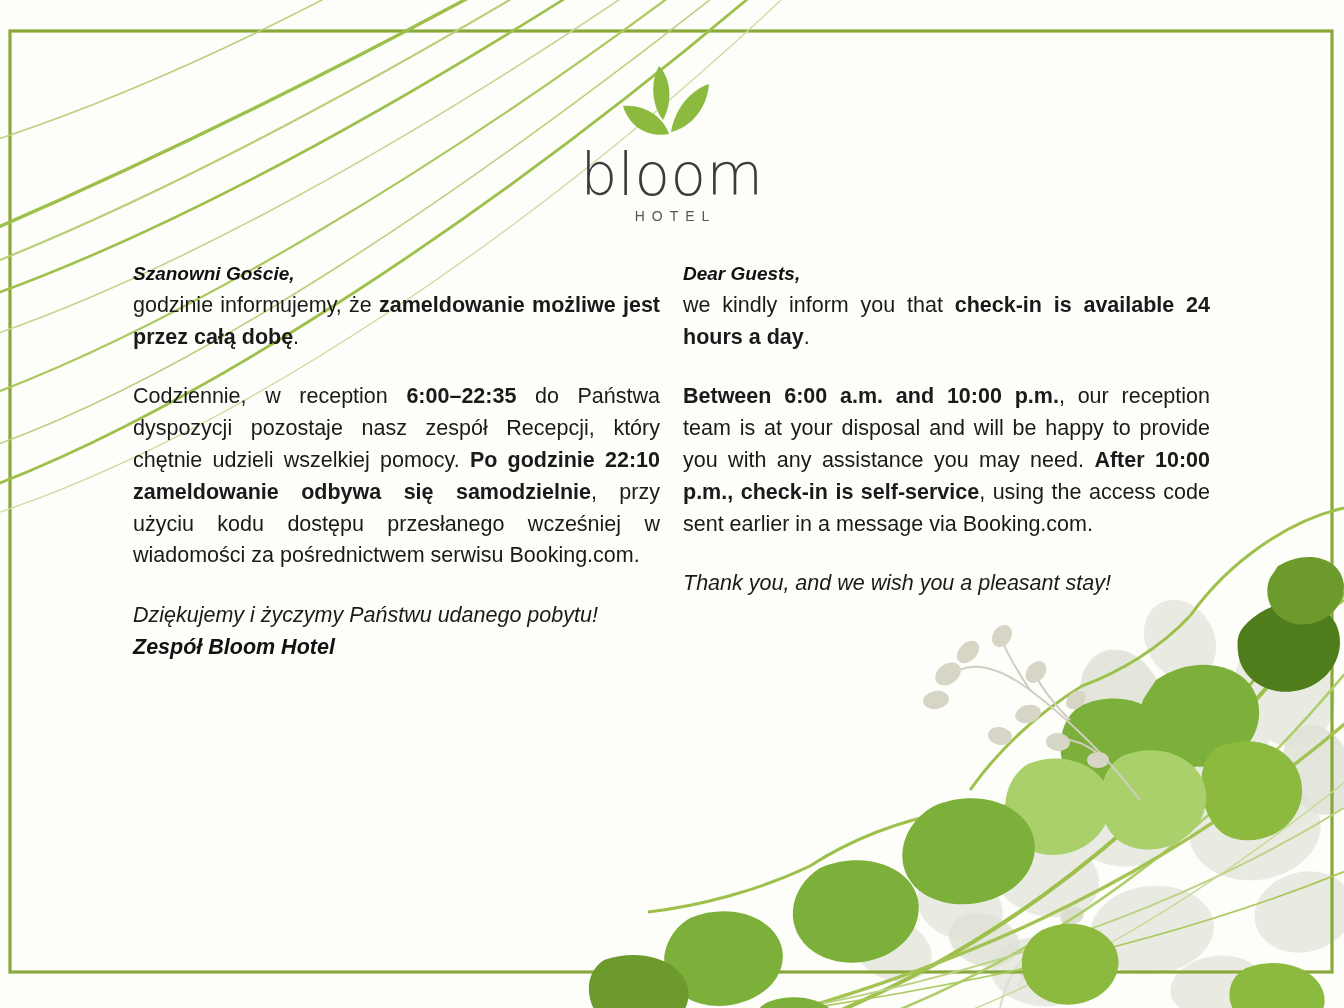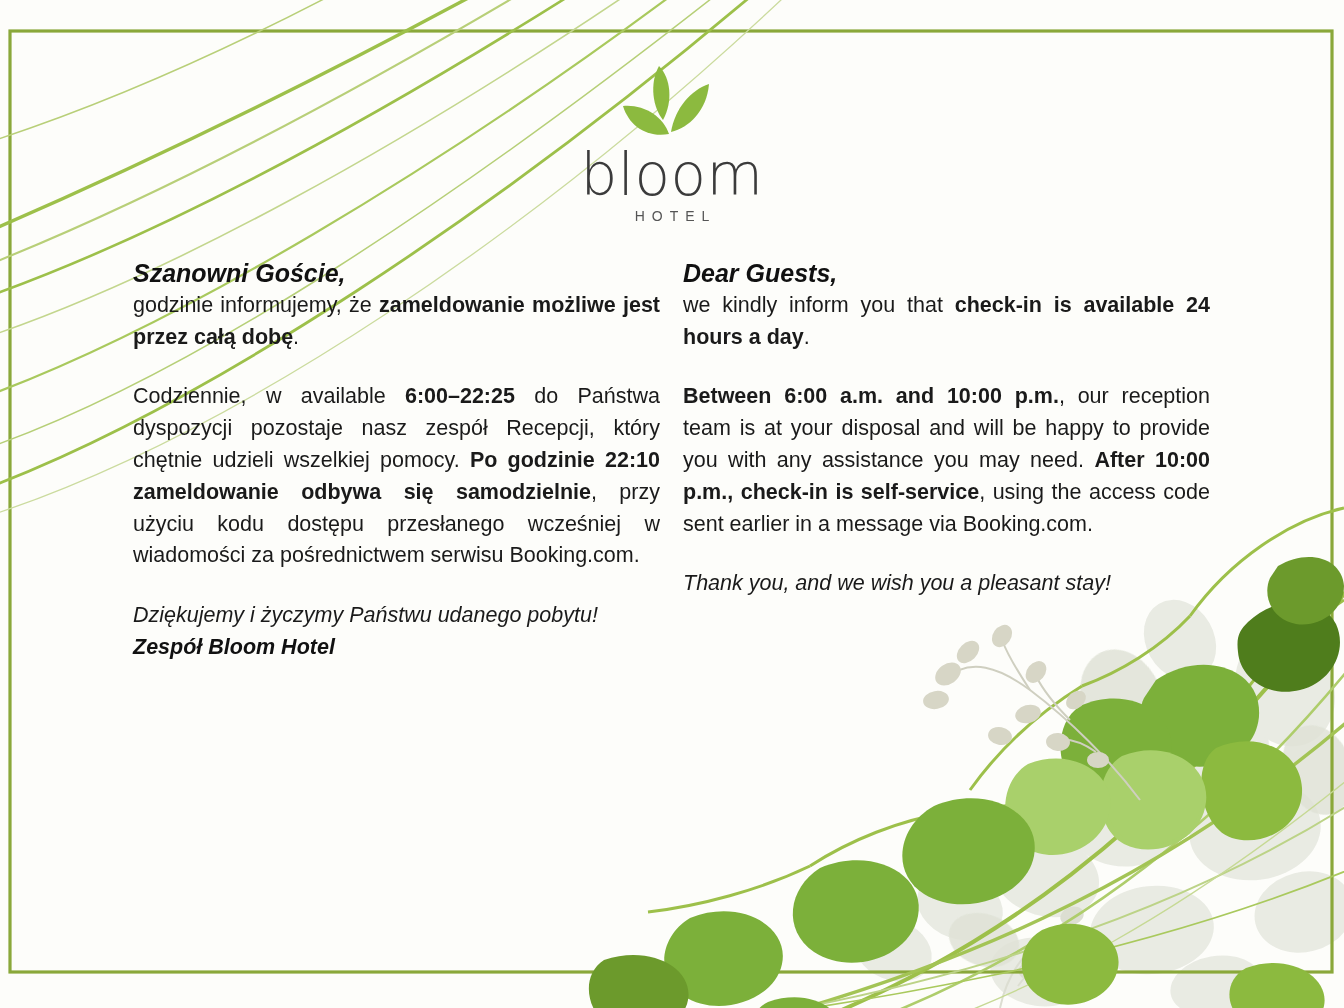--- a/index.html
+++ b/index.html
@@ -72,21 +72,21 @@
     line-height:31.8px;
     color:#1a1a1a;
     text-align:justify;
     text-justify:inter-word;
     margin-bottom:28px;
   }
   .para b { font-weight:700; }
   .greeting {
     font-weight:700;
     font-style:italic;
-    font-size:25px;
+    font-size:19px;
     line-height:31.8px;
     color:#111;
     text-align:left;
   }
   .sign-it {
     font-style:italic;
     font-size:21.5px;
     line-height:31.8px;
     color:#1a1a1a;
     text-align:left;
@@ -225,21 +225,21 @@
     </svg>
     <div id="logo-word">bloom</div>
     <div id="logo-sub">HOTEL</div>
   </div>
 
   <div id="columns">
 
     <div class="column">
       <div class="greeting">Szanowni Goście,</div>
       <p class="para"><span>godzinie informujemy, że </span><b>zameldowanie możliwe jest przez całą dobę</b><span>.</span></p>
-      <p class="para"><span>Codziennie, w available </span><b>6:00–22:25</b><span> do Państwa dyspozycji pozostaje nasz zespół Recepcji, który chętnie udzieli wszelkiej pomocy. </span><b>Po godzinie 22:10 zameldowanie odbywa się samodzielnie</b><span>, przy użyciu kodu dostępu przesłanego wcześniej w wiadomości za pośrednictwem serwisu Booking.com.</span></p>
+      <p class="para"><span>Codziennie, w reception </span><b>6:00–22:35</b><span> do Państwa dyspozycji pozostaje nasz zespół Recepcji, który chętnie udzieli wszelkiej pomocy. </span><b>Po godzinie 22:10 zameldowanie odbywa się samodzielnie</b><span>, przy użyciu kodu dostępu przesłanego wcześniej w wiadomości za pośrednictwem serwisu Booking.com.</span></p>
       <div class="sign-it">Dziękujemy i życzymy Państwu udanego pobytu!</div>
       <div class="sign-bold">Zespół Bloom Hotel</div>
     </div>
 
     <div class="column">
       <div class="greeting">Dear Guests,</div>
       <p class="para"><span>we kindly inform you that </span><b>check-in is available 24 hours a day</b><span>.</span></p>
       <p class="para"><b>Between 6:00 a.m. and 10:00 p.m.</b><span>, our reception team is at your disposal and will be happy to provide you with any assistance you may need. </span><b>After 10:00 p.m., check-in is self-service</b><span>, using the access code sent earlier in a message via Booking.com.</span></p>
       <div class="sign-it">Thank you, and we wish you a pleasant stay!</div>
     </div>

